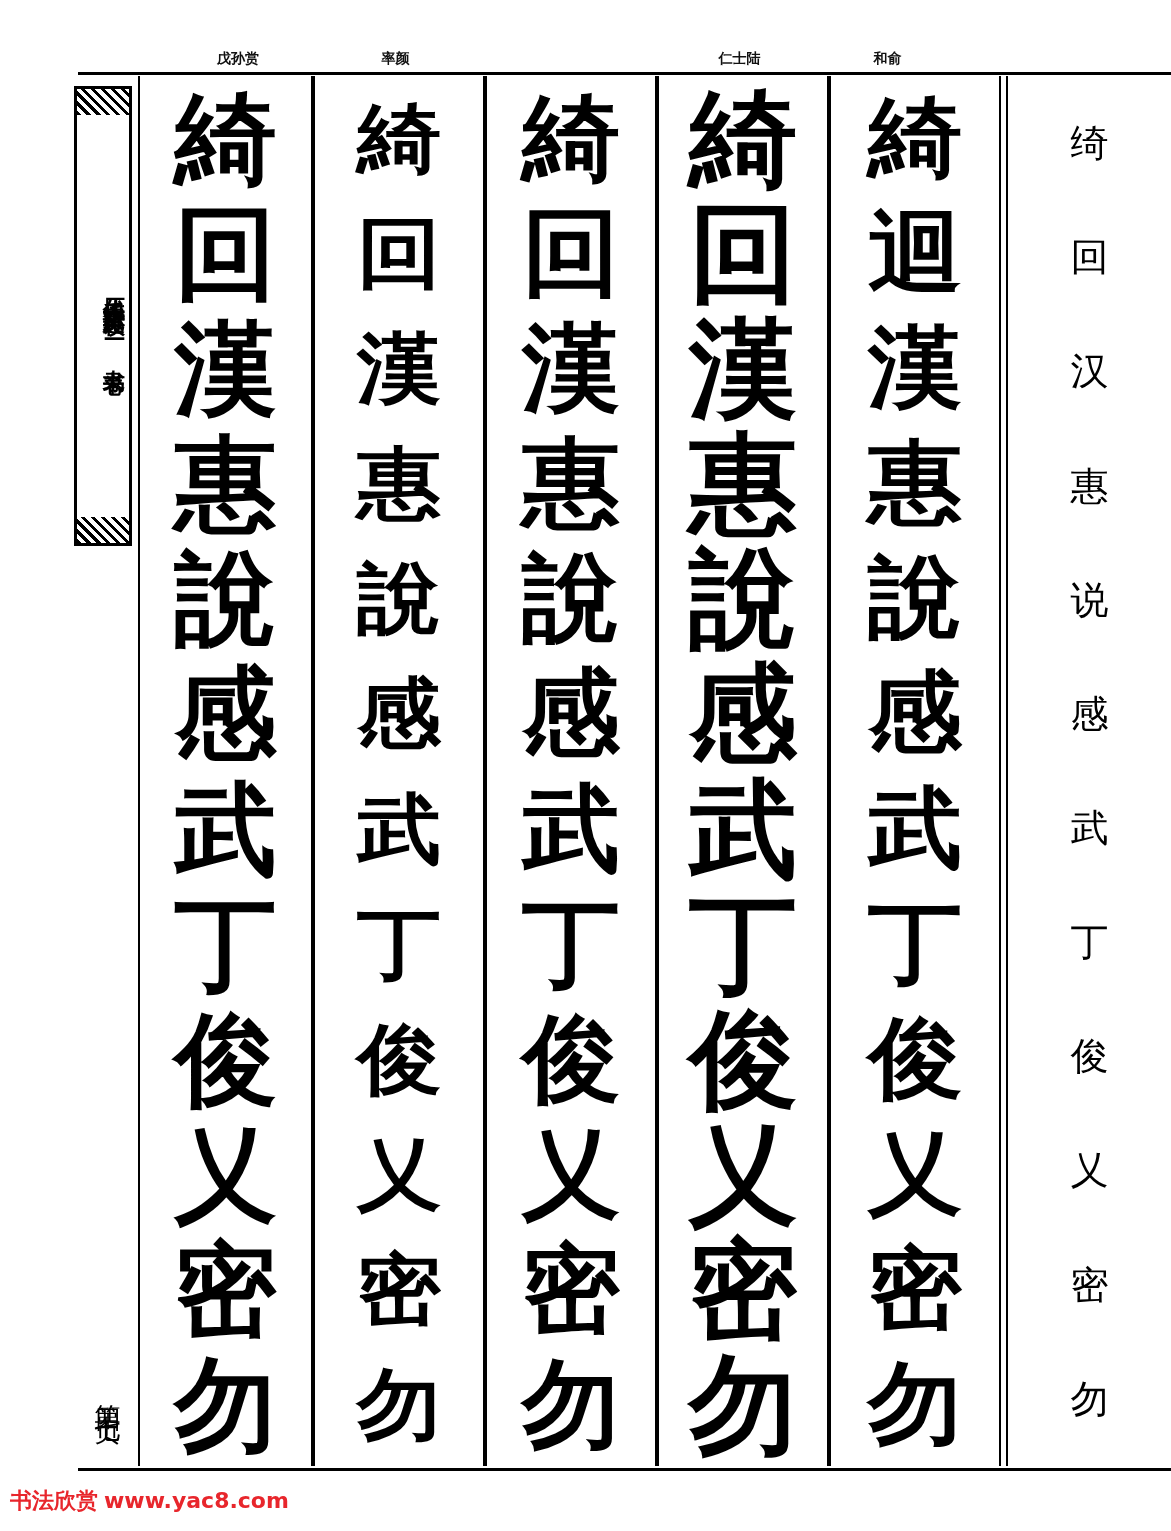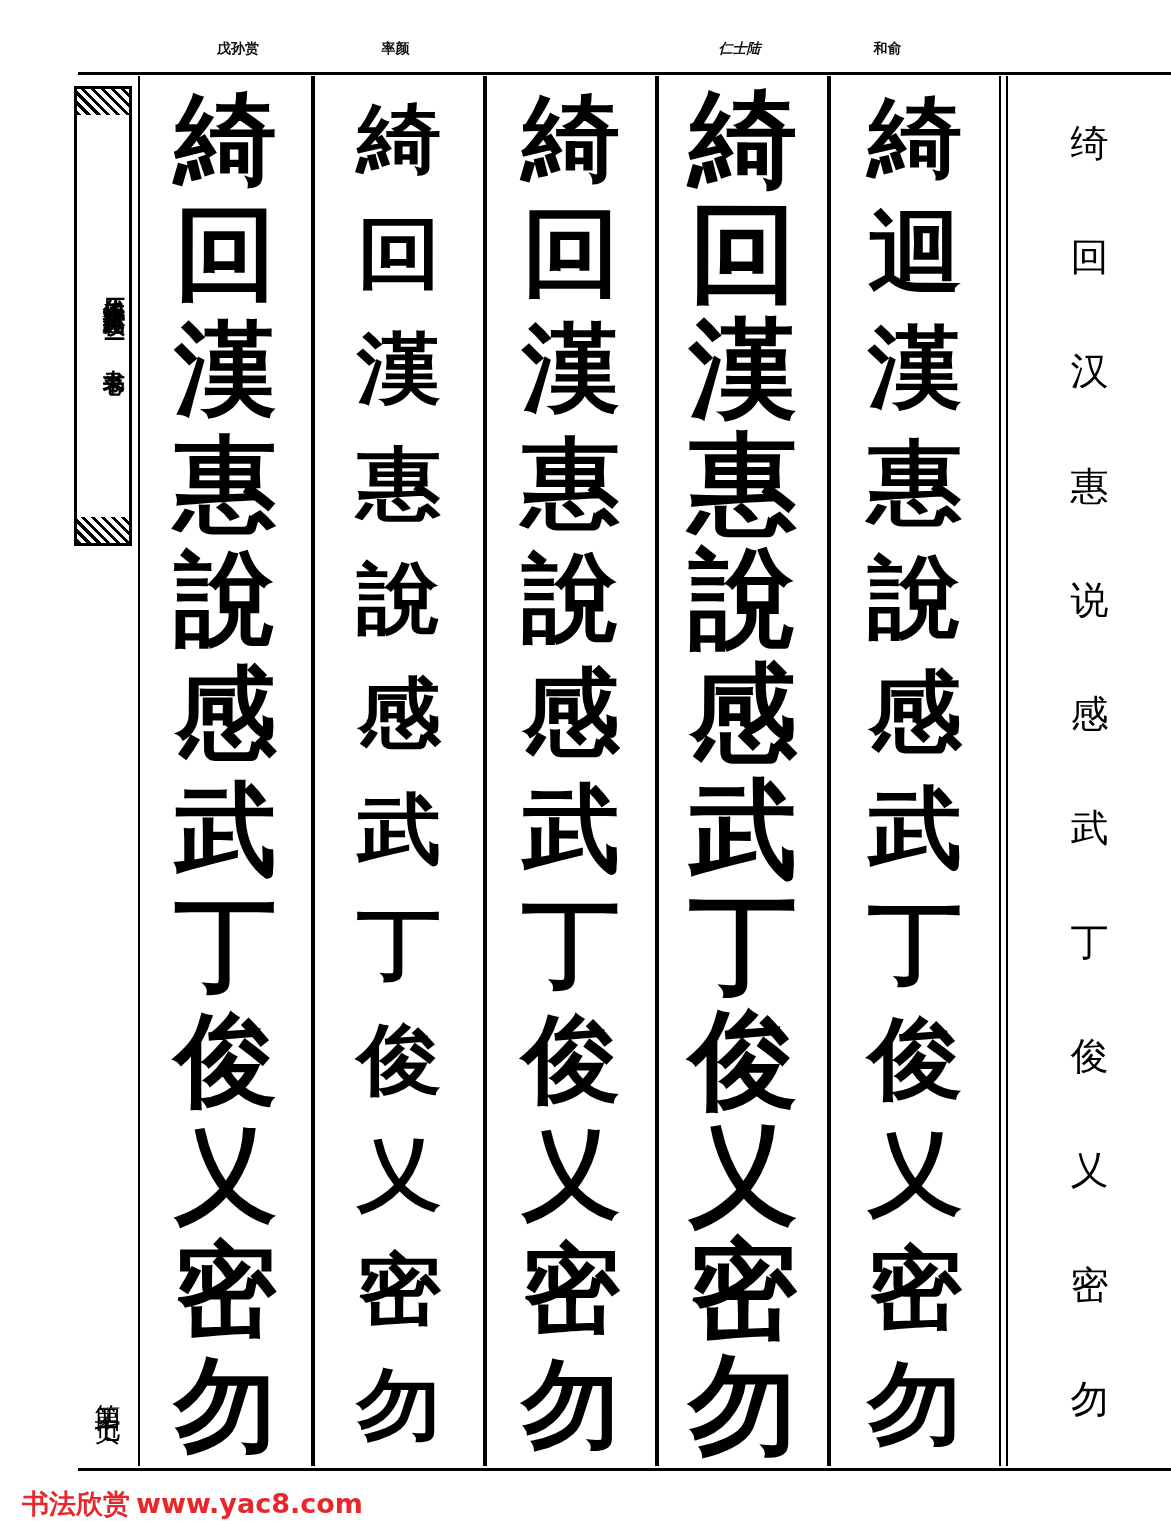--- a/index.html
+++ b/index.html
@@ -43,21 +43,21 @@
     background: #000;
   }
 
   
   .col-header {
     position: absolute;
     top: 40px;
     height: 28px;
     display: flex;
     flex-direction: row-reverse;
-    align-items: flex-start;
+    align-items: flex-end;
     justify-content: center;
     gap: 4px;
     font-family: "DejaVu Sans", sans-serif;
     font-size: 14px;
     font-weight: bold;
     color: #111;
     letter-spacing: 0;
     white-space: nowrap;
   }
   .col-header span { display: inline-block; }
@@ -178,24 +178,24 @@
     font-family: "DejaVu Sans", sans-serif;
     font-size: 26px;
     letter-spacing: 6px;
     color: #000;
     text-align: center;
   }
 
   
   #footer-watermark {
     position: absolute;
-    left: 22px;
+    left: 10px;
     top: 1486px;
     font-family: "DejaVu Sans", sans-serif;
-    font-size: 27px;
+    font-size: 22px;
     font-weight: bold;
     color: #e8262c;
     white-space: nowrap;
   }
   #footer-watermark .url { margin-left: 6px; }
 </style>
 </head>
 <body>
 
 <div id="page">
@@ -205,21 +205,21 @@
 
   <div class="col-header" style="left:138px;width:200px;">
     <span>戊孙赏</span>
   </div>
   <div class="col-header" style="left:308px;width:175px;">
     <span>率颜</span>
   </div>
   <div class="col-header" style="left:482px;width:175px;margin-top:36px;">
     <span>树王</span>
   </div>
-  <div class="col-header" style="left:652px;width:175px;font-style:italic;">
+  <div class="col-header" style="left:652px;width:175px;">
     <span>仁士陆</span>
   </div>
   <div class="col-header" style="left:800px;width:175px;">
     <span>和俞</span>
   </div>
 
   <div class="calli-col style-a" style="left:138px;width:175px;">
     <div class="glyphs">
       <span class="glyph">綺</span>
       <span class="glyph">回</span>

